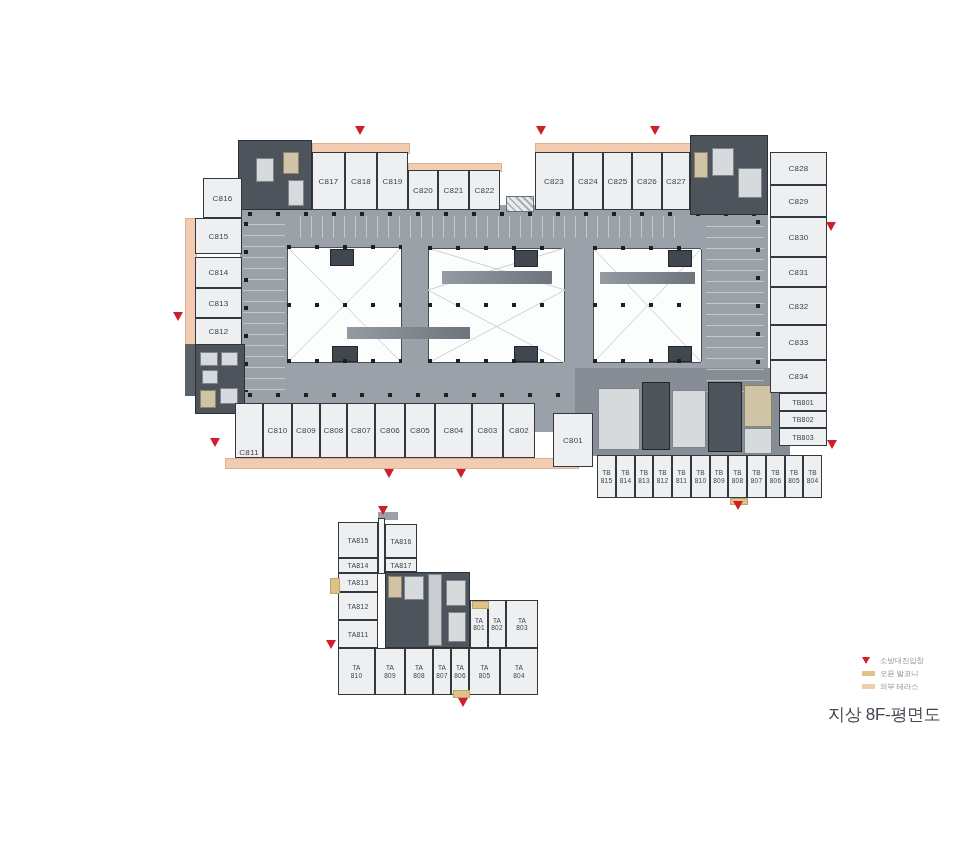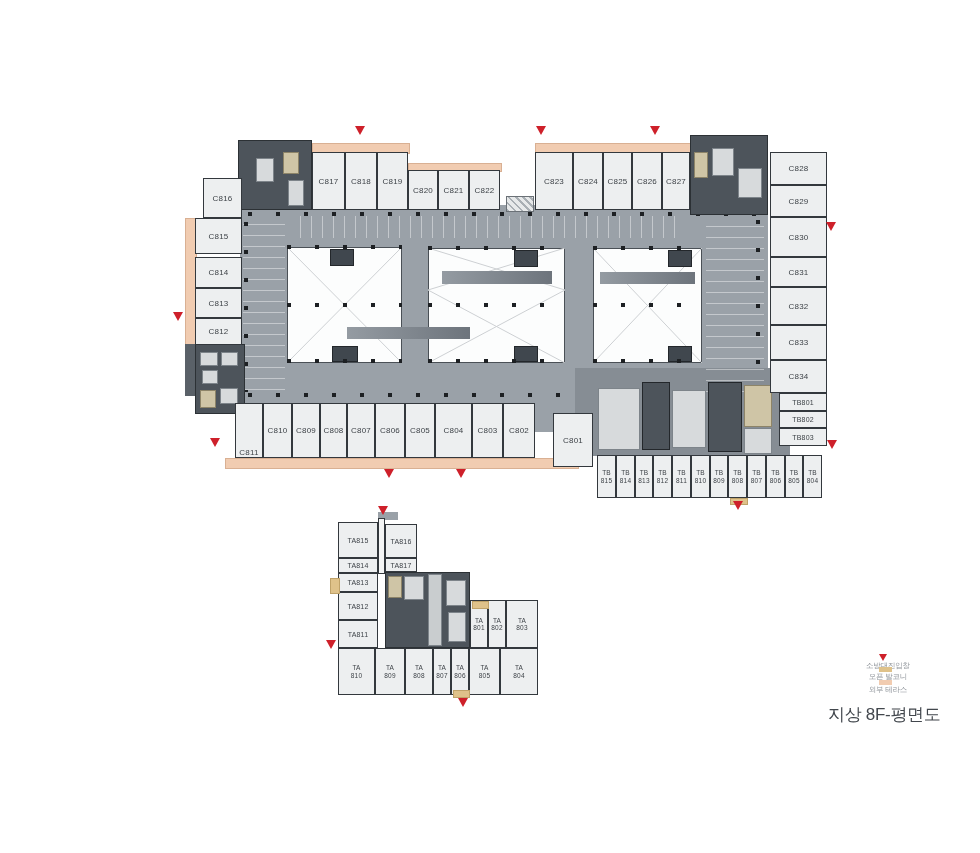--- a/index.html
+++ b/index.html
@@ -25,21 +25,21 @@
        border-right:5px solid transparent;border-top:9px solid #ce202a;}
   .dots-h{position:absolute;height:4px;
        background-image:repeating-linear-gradient(90deg,#1d2023 0 4px,transparent 4px 28px);}
   .dots-v{position:absolute;width:4px;
        background-image:repeating-linear-gradient(180deg,#1d2023 0 4px,transparent 4px 28px);}
   .park-h{position:absolute;background-image:repeating-linear-gradient(0deg,rgba(255,255,255,.42) 0 1px,transparent 1px 11px);}
   .park-v{position:absolute;background-image:repeating-linear-gradient(90deg,rgba(255,255,255,.42) 0 1px,transparent 1px 11px);}
   .hatch{position:absolute;background-image:repeating-linear-gradient(45deg,#a9afb4 0 2px,#e7e9ea 2px 5px);border:1px solid #6b7177;}
   .xsvg{position:absolute;}
   #legend{position:absolute;left:862px;top:654px;}
-  .lrow{display:flex;align-items:center;height:13px;flex-direction:column;}
+  .lrow{display:flex;align-items:center;height:13px;}
   .lrow .sym{width:14px;display:flex;justify-content:flex-start;align-items:center;}
   .lrow .swatch{width:13px;height:5px;}
   .lrow .txt{font-size:7.5px;color:#8f949a;margin-left:4px;letter-spacing:-.2px;}
   .ltri{width:0;height:0;border-left:4px solid transparent;border-right:4px solid transparent;border-top:7px solid #ce202a;}
   #title{position:absolute;left:828px;top:703px;font-size:17px;color:#42474d;letter-spacing:-.3px;}
 </style>
 </head>
 <body>
 
 <div id="plan">

